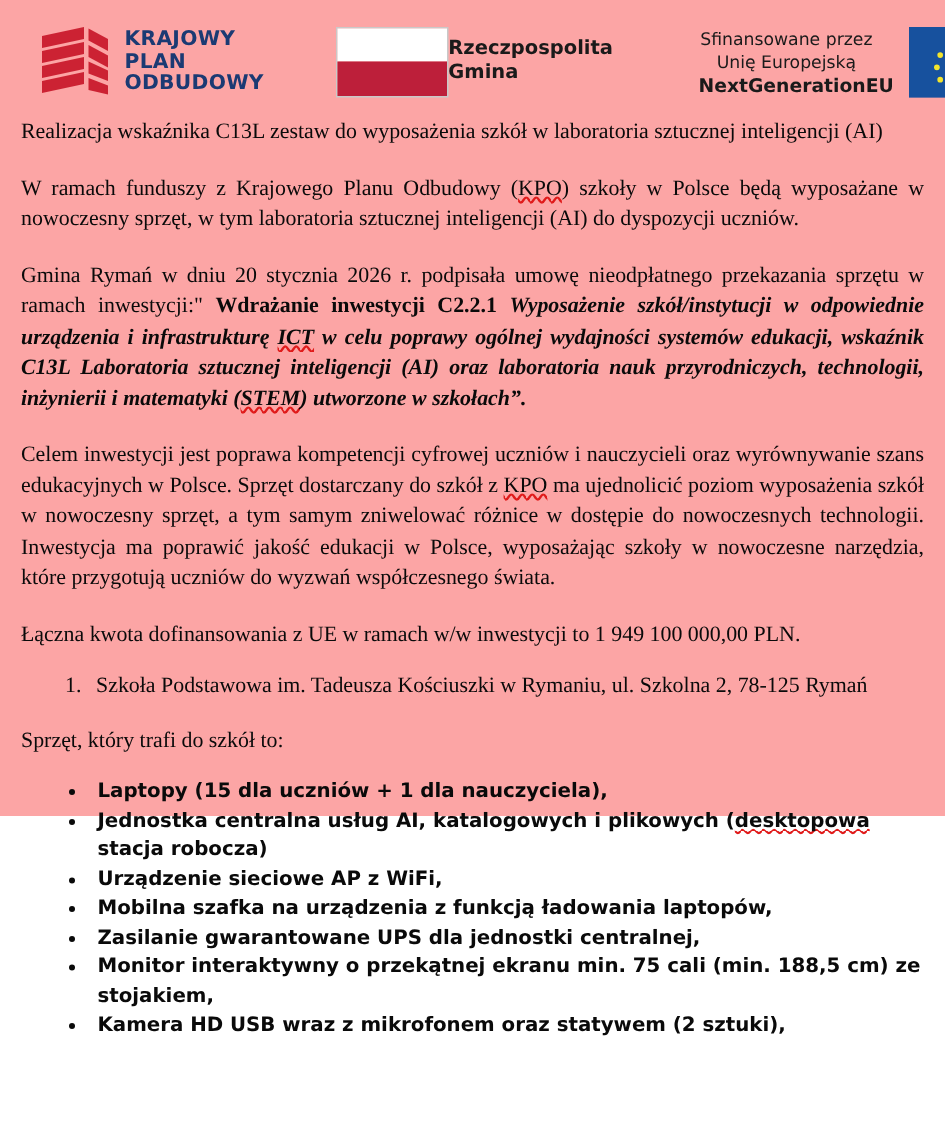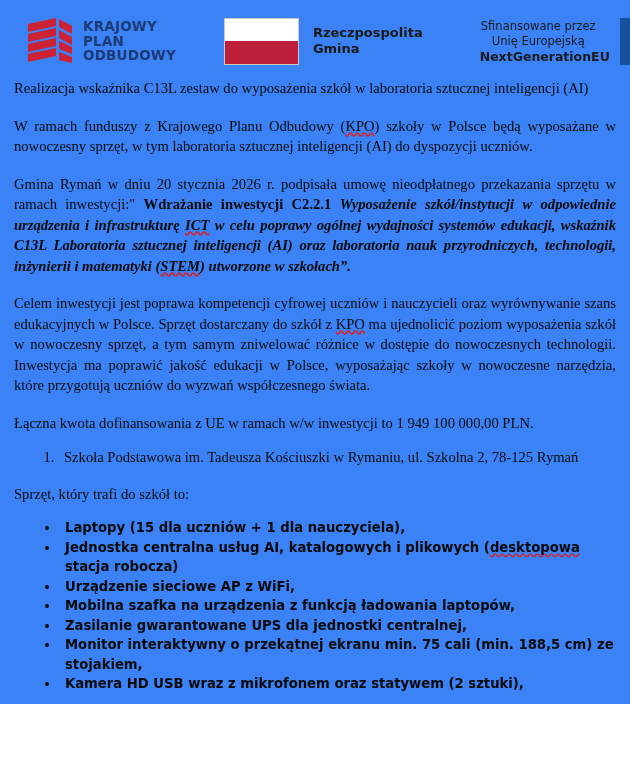--- a/index.html
+++ b/index.html
@@ -10,23 +10,23 @@
   body {
     width: 630px;
     height: 760px;
     overflow: hidden;
     font-family: "Liberation Serif", "DejaVu Serif", serif;
     color: #0a0a0a;
   }
 
   .page {
     width: 630px;
-    height: 704px;
+    height: 544px;
     position: relative;
-    background: #3b82f6;
+    background: #fca5a5;
     box-sizing: border-box;
   }
 
   
   .logo-bar {
     display: flex;
     align-items: center;
     padding: 14px 0 10px 0;
     height: 78px;
     box-sizing: border-box;
@@ -69,21 +69,21 @@
   }
   .flag-pl .white { height: 50%; background: #ffffff; }
   .flag-pl .red { height: 50%; background: #bd1f3a; }
 
   .pl-words {
     font-family: "DejaVu Sans", "Liberation Sans", sans-serif;
     font-weight: bold;
     font-size: 13px;
     line-height: 16px;
     color: #1a1a1a;
-    margin-left: 14px;
+    margin-left: 0;
   }
 
   .logo-eu {
     display: flex;
     align-items: center;
     margin-left: 44px;
   }
   .eu-words {
     font-family: "DejaVu Sans", "Liberation Sans", sans-serif;
     font-size: 11.5px;

